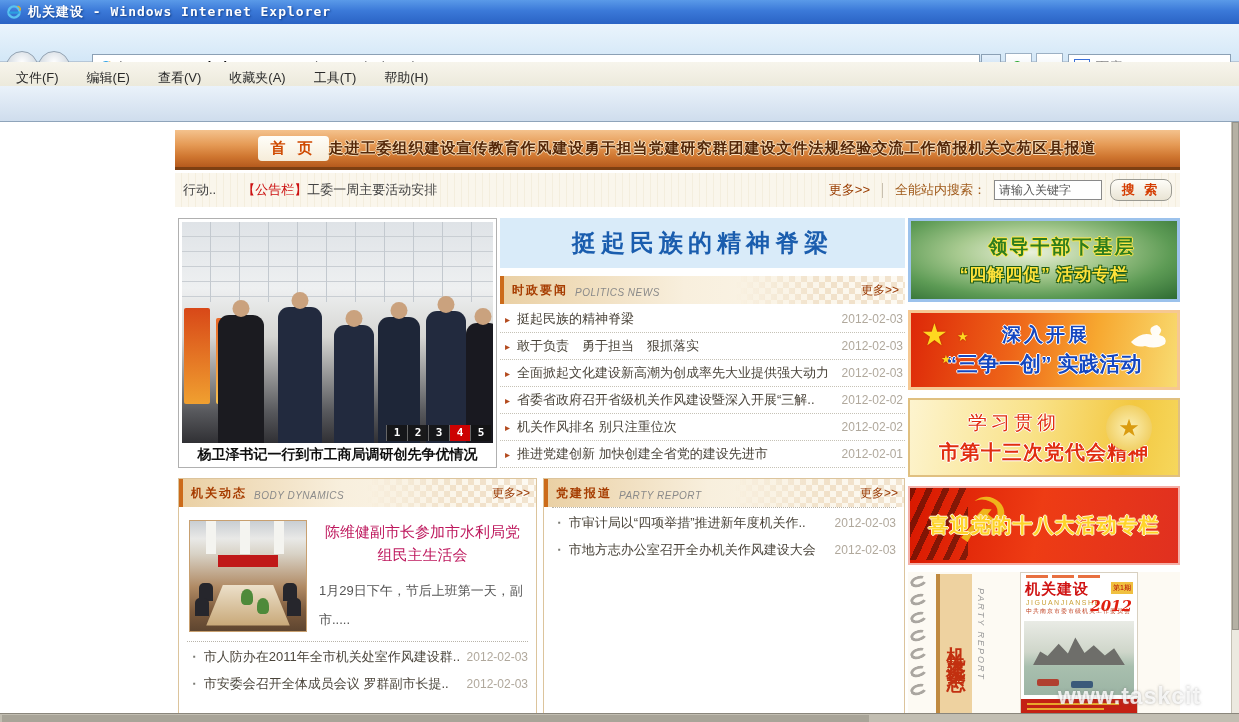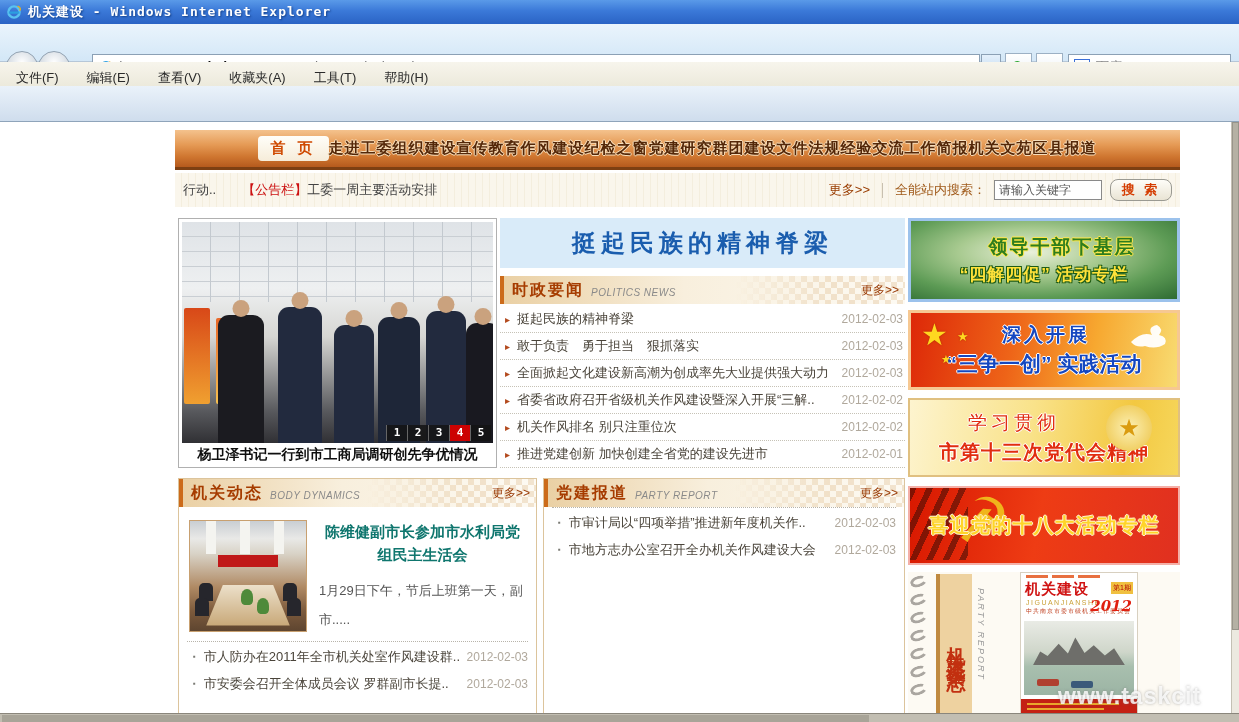--- a/index.html
+++ b/index.html
@@ -113,40 +113,40 @@
 
   
   .sechead{position:relative;height:28px;display:flex;align-items:center;
     border-left:4px solid #cc6b1a;padding-left:8px;
     background:linear-gradient(90deg,#ead0a4 0%,#f8efdd 45%,#fdfaf3 100%)}
   .sechead::after{content:'';position:absolute;right:0;top:0;bottom:0;width:170px;
     background:repeating-conic-gradient(rgba(205,150,80,.22) 0% 25%,transparent 0% 50%);
     background-size:12px 12px;
     -webkit-mask-image:linear-gradient(90deg,transparent,#000 55%);
     mask-image:linear-gradient(90deg,transparent,#000 55%)}
-  .sec-tt{font-size:16px;font-weight:bold;color:#a63c00;letter-spacing:2px}
+  .sec-tt{font-size:12px;font-weight:bold;color:#a63c00;letter-spacing:2px}
   .sec-sub{font-size:10px;font-style:italic;color:#8a8a8a;margin-left:7px;margin-top:5px;letter-spacing:.5px}
   .sec-more{position:absolute;right:6px;font-size:12px;color:#9a3c08;z-index:2}
 
   .p-head{position:absolute;left:325px;top:154px;width:405px}
   .p-list{position:absolute;left:325px;top:184px;width:405px}
   .n-row{height:27px;display:flex;align-items:center;border-bottom:1px dotted #c6c2b6;padding:0 2px}
   .bl{color:#b34a1e;font-size:10px;margin:0 7px 0 3px}
   .bl2{color:#7a7a74;font-size:8px;margin:0 8px 0 6px}
   .ntx{flex:1;font-size:13px;color:#4a443a;white-space:nowrap;overflow:hidden}
   .ndt{font-size:12px;color:#b0a89c;margin-left:6px}
 
   
   .bbox{position:absolute;top:356px;height:242px;border:1px solid #dcc49c;background:#fff;overflow:hidden}
   .dynbox{left:3px;width:359px}
   .ptybox{left:368px;width:362px}
   .article{display:flex;padding:13px 10px 6px;gap:12px}
   .aphoto{width:118px;height:112px;border:1px solid #c8a070;flex-shrink:0;position:relative;overflow:hidden}
   .acontent{flex:1;min-width:0}
-  .atitle{font-size:15px;font-weight:bold;color:#0f766e;text-align:center;line-height:1.55}
+  .atitle{font-size:15px;font-weight:normal;color:#be185d;text-align:center;line-height:1.55}
   .atext{margin-top:9px;font-size:13px;color:#555;line-height:2.3}
   .dotsep{border-top:1px dotted #b8b4aa;margin:0 8px}
   .blist{padding:1px 6px 0}
 
   
   .ph-meeting{background:linear-gradient(#c9ced3 0%,#e9e9e7 16%,#d8d2c6 30%,#b08a64 60%,#7c5a3c 82%,#5e4530 100%)}
   .ph-meeting .lights{position:absolute;left:0;top:0;right:0;height:30%;
     background:repeating-linear-gradient(90deg,transparent 0 16px,#f4f4f0 16px 26px,transparent 26px 34px)}
   .redbanner{position:absolute;left:24%;top:31%;width:52%;height:11%;background:#c01818}
   .mtable{position:absolute;left:14%;right:14%;top:58%;bottom:5%;
@@ -334,21 +334,21 @@
 
 <div class="viewport">
 <div class="page">
 
   <div class="mainnav">
     <span class="navitem navhome">首 页</span>
     <span class="navitem">走进工委</span>
     <span class="navitem">组织建设</span>
     <span class="navitem">宣传教育</span>
     <span class="navitem">作风建设</span>
-    <span class="navitem">纪检之窗</span>
+    <span class="navitem">勇于担当</span>
     <span class="navitem">党建研究</span>
     <span class="navitem">群团建设</span>
     <span class="navitem">文件法规</span>
     <span class="navitem">经验交流</span>
     <span class="navitem">工作简报</span>
     <span class="navitem">机关文苑</span>
     <span class="navitem">区县报道</span>
   </div>
 
   <div class="announce">

